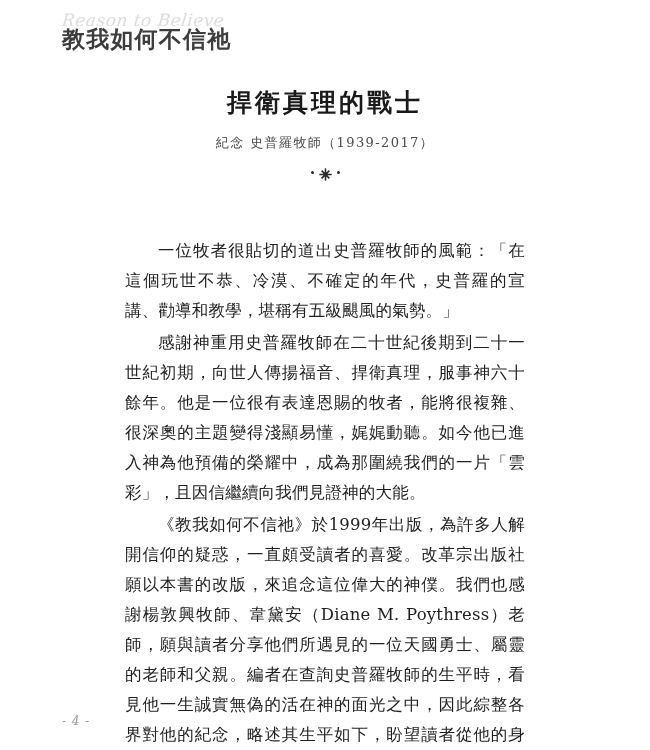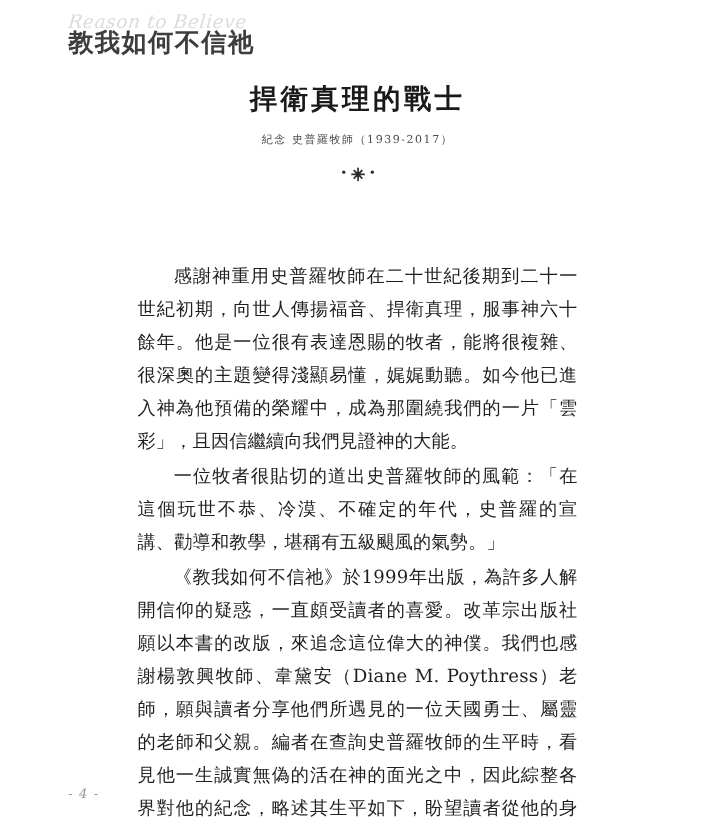--- a/index.html
+++ b/index.html
@@ -50,36 +50,36 @@
     color: #3d3d3d;
     line-height: 1.15;
     margin-top: -3px;
     white-space: nowrap;
   }
 
   
   .title-block {
     position: absolute;
     left: 0;
-    top: 75px;
+    top: 88px;
     width: 650px;
     text-align: center;
   }
   .article-title {
     font-family: "DejaVu Serif", "Liberation Serif", serif;
     font-weight: bold;
     font-size: 25px;
     letter-spacing: 3px;
     color: #1a1a1a;
     line-height: 1.2;
   }
   .article-subtitle {
     margin-top: 17px;
     font-family: "DejaVu Serif", "Liberation Serif", serif;
-    font-size: 10px;
+    font-size: 13px;
     letter-spacing: 1.4px;
     color: #4a4a4a;
     line-height: 1.2;
   }
   .ornament {
     margin-top: 14px;
     height: 16px;
     display: flex;
     align-items: center;
     justify-content: center;
@@ -158,20 +158,20 @@
             <rect x="1.8" y="10.6" width="8" height="2.8" transform="rotate(45 12 12)"></rect>
             <rect x="14.2" y="10.6" width="8" height="2.8" transform="rotate(45 12 12)"></rect>
           </g>
         </svg>
       </span>
       <span class="orn-dot"></span>
     </div>
   </div>
 
   <div class="body-text">
+    <p class="para">一位牧者很貼切的道出史普羅牧師的風範：「在這個玩世不恭、冷漠、不確定的年代，史普羅的宣講、勸導和教學，堪稱有五級颶風的氣勢。」</p>
     <p class="para">感謝神重用史普羅牧師在二十世紀後期到二十一世紀初期，向世人傳揚福音、捍衛真理，服事神六十餘年。他是一位很有表達恩賜的牧者，能將很複雜、很深奧的主題變得淺顯易懂，娓娓動聽。如今他已進入神為他預備的榮耀中，成為那圍繞我們的一片「雲彩」，且因信繼續向我們見證神的大能。</p>
-    <p class="para">一位牧者很貼切的道出史普羅牧師的風範：「在這個玩世不恭、冷漠、不確定的年代，史普羅的宣講、勸導和教學，堪稱有五級颶風的氣勢。」</p>
     <p class="para">《教我如何不信祂》於1999年出版，為許多人解開信仰的疑惑，一直頗受讀者的喜愛。改革宗出版社願以本書的改版，來追念這位偉大的神僕。我們也感謝楊敦興牧師、韋黛安（Diane M. Poythress）老師，願與讀者分享他們所遇見的一位天國勇士、屬靈的老師和父親。編者在查詢史普羅牧師的生平時，看見他一生誠實無偽的活在神的面光之中，因此綜整各界對他的紀念，略述其生平如下，盼望讀者從他的身上得著激勵。</p>
   </div>
 
   <div class="folio">- 4 -</div>
 
 </div>
 
 </body></html>

